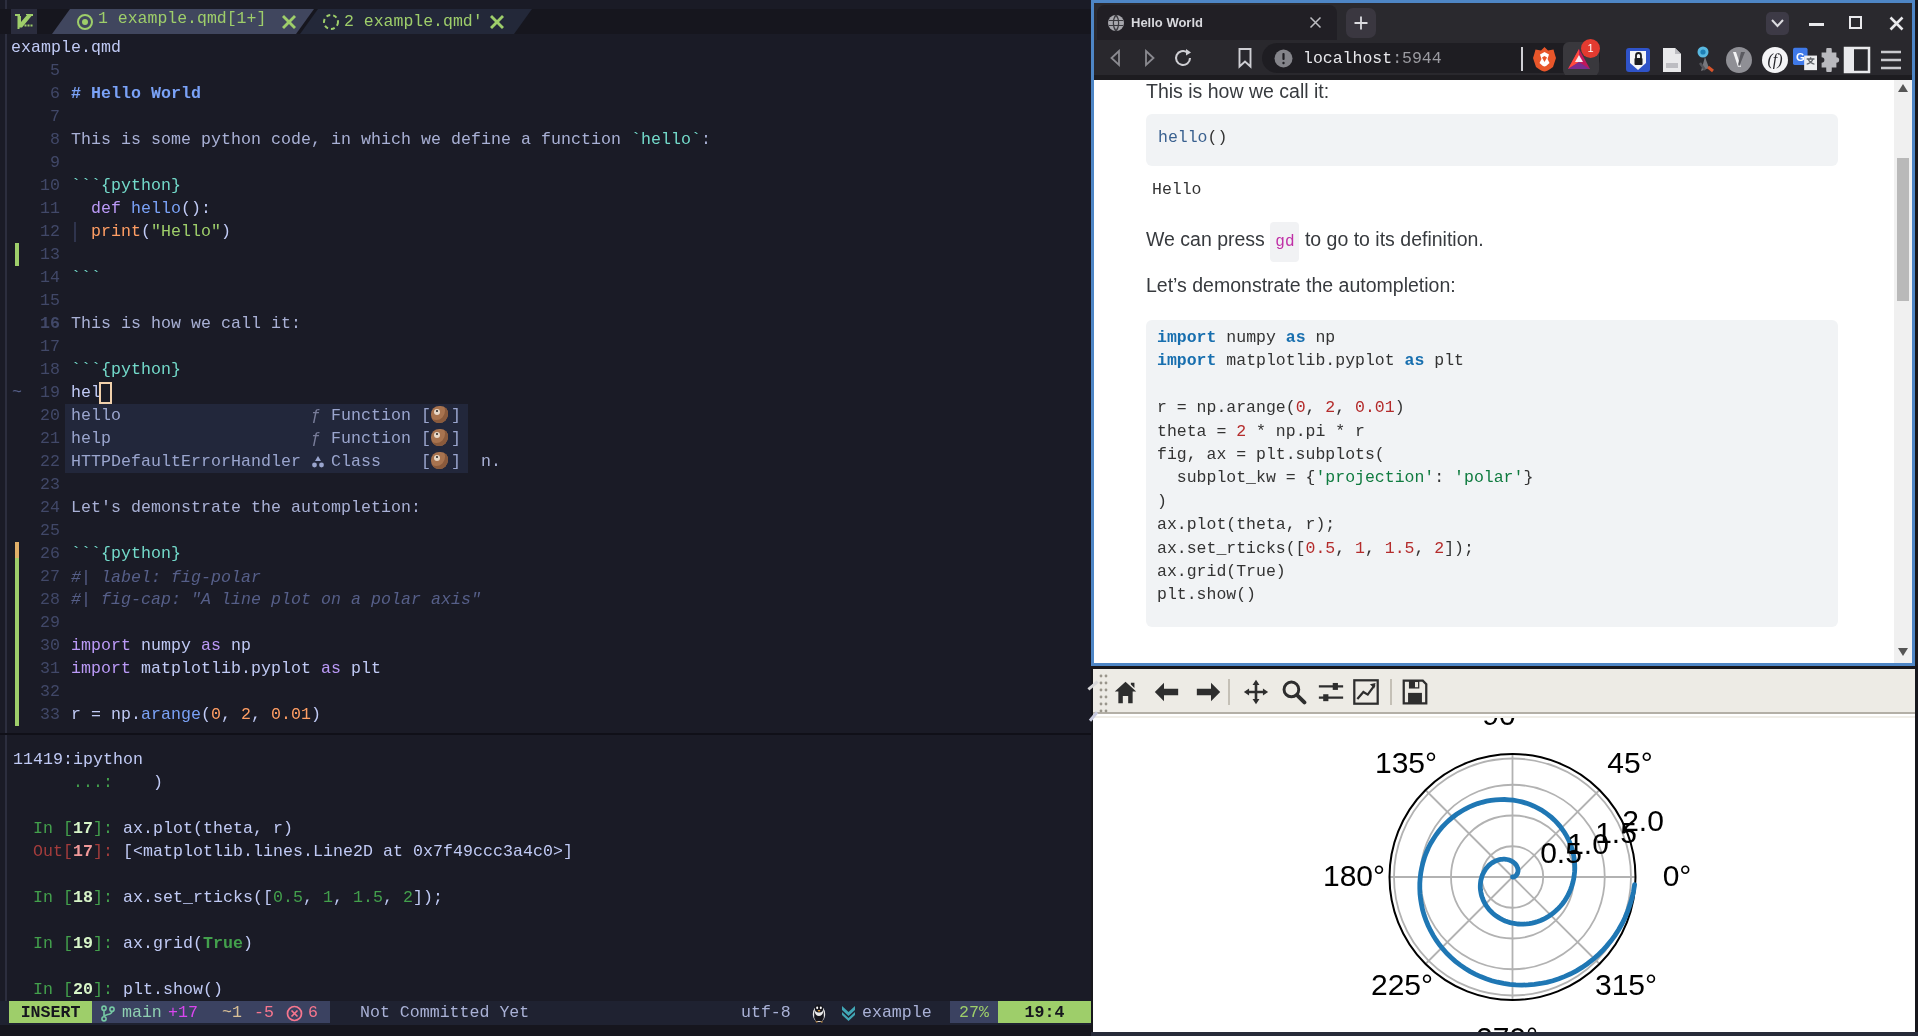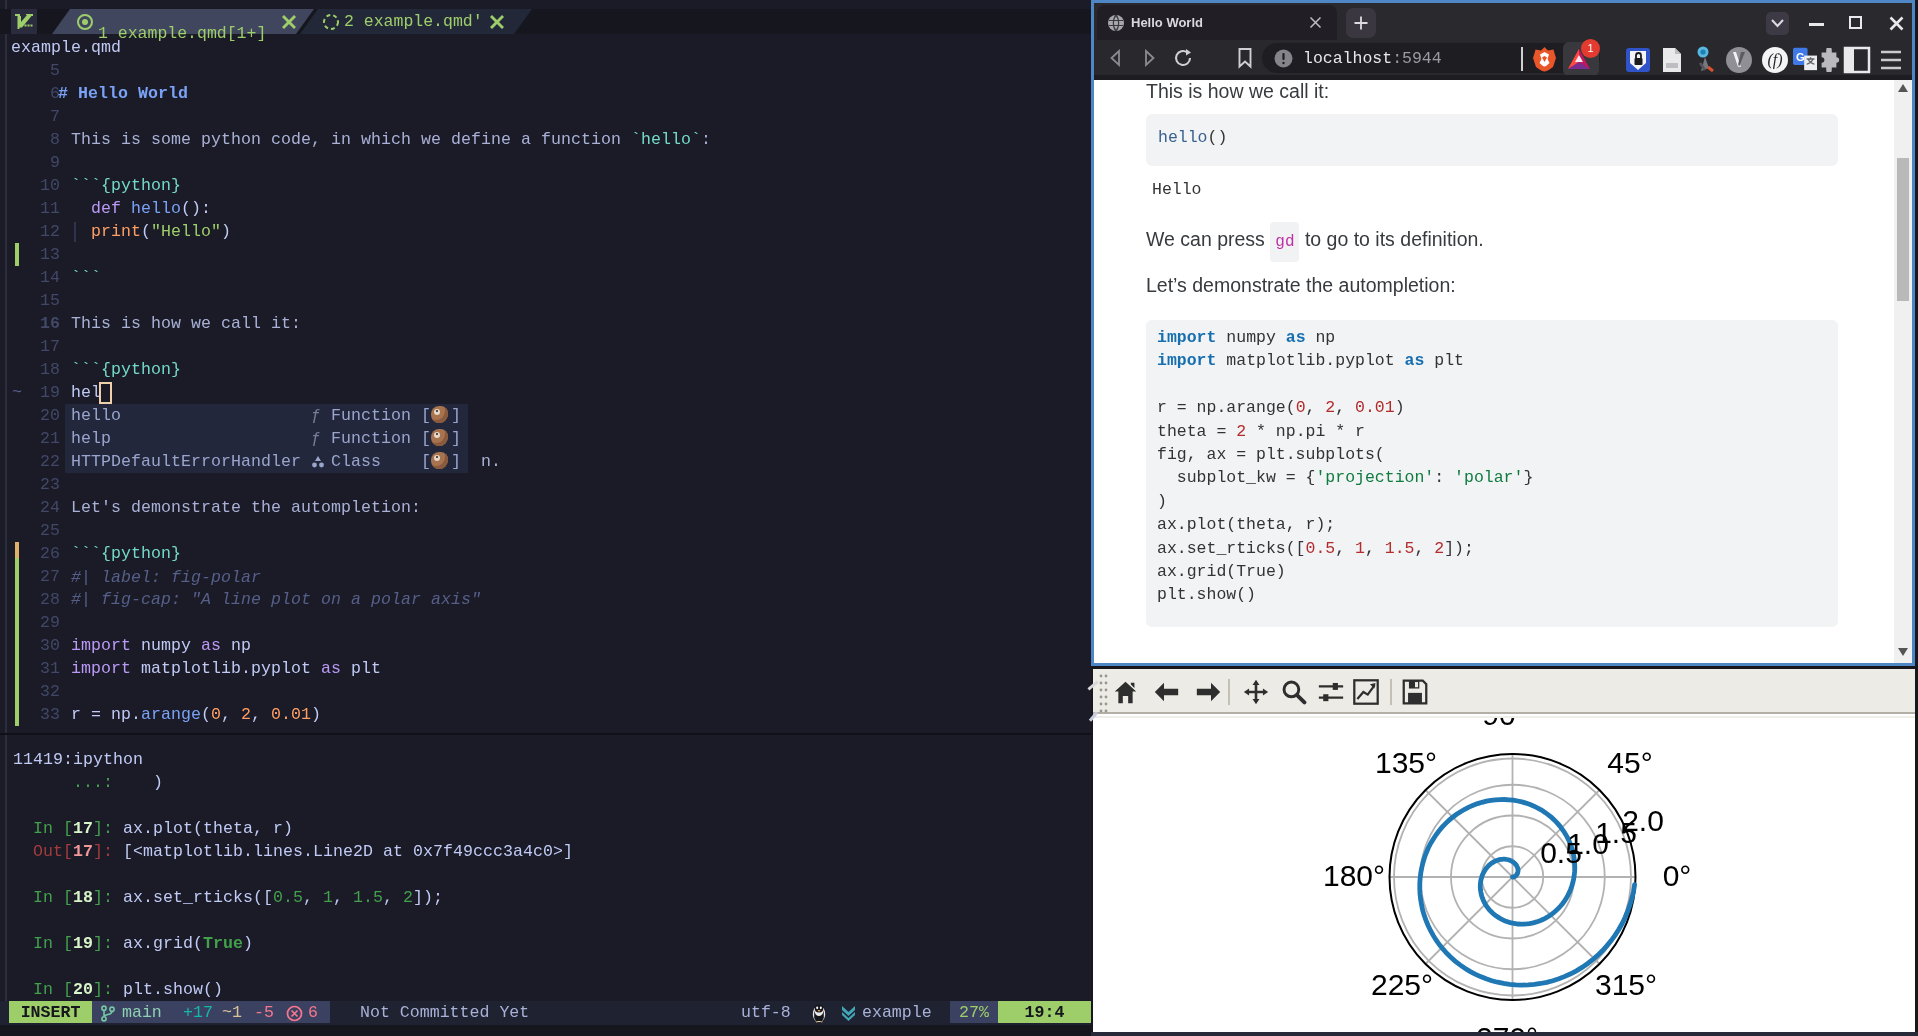--- a/index.html
+++ b/index.html
@@ -37,21 +37,21 @@
         <rect x="16.5" y="15.5" width="2" height="2" fill="#9ece6a"></rect>
         <rect x="19.5" y="15.5" width="2" height="2" fill="#9ece6a"></rect>
 </svg>
     </div>
 <div class="abs" style="left:52px;top:9px;width:262px;height:25px;background:#40465e;clip-path:polygon(18px 0,100% 0,calc(100% - 18px) 100%,0 100%);"></div>
 <div class="abs" style="left:300px;top:9px;width:232px;height:25px;background:#232839;clip-path:polygon(18px 0,100% 0,calc(100% - 18px) 100%,0 100%);"></div>
 <svg class="abs" style="left:76px;top:13px;" width="18" height="18" viewBox="0 0 18 18">
 <circle cx="9" cy="9" r="7" fill="none" stroke="#9ece6a" stroke-width="2"></circle>
       <circle cx="9" cy="9" r="3" fill="#9ece6a"></circle>
     </svg>
-<div class="tab" style="left:98px;top:21px;">1 example.qmd[1+]</div>
+<div class="tab" style="left:98px;top:6px;">1 example.qmd[1+]</div>
 <svg class="abs" style="left:281px;top:14px;" width="16" height="16" viewBox="0 0 16 16">
 <path d="M3 1 L8 6 L13 1 L15 3 L10 8 L15 13 L13 15 L8 10 L3 15 L1 13 L6 8 L1 3 Z" fill="#9ece6a"></path>
     </svg>
 <svg class="abs" style="left:322px;top:13px;" width="18" height="18" viewBox="0 0 18 18">
 <circle cx="9" cy="9" r="7" fill="none" stroke="#9ece6a" stroke-width="2" stroke-dasharray="4 3"></circle>
     </svg>
 <div class="tab" style="left:344px;top:9px;">2 example.qmd'</div>
 <svg class="abs" style="left:489px;top:14px;" width="16" height="16" viewBox="0 0 16 16">
 <path d="M3 1 L8 6 L13 1 L15 3 L10 8 L15 13 L13 15 L8 10 L3 15 L1 13 L6 8 L1 3 Z" fill="#9ece6a"></path>
     </svg>
@@ -89,21 +89,21 @@
 <div class="sign" style="top:542px;height:16px;background:#e0af68;"></div>
     <div class="sign" style="top:558px;height:7px;background:#9ece6a;"></div>
 <div class="sign" style="top:565px;background:#9ece6a;"></div>
 <div class="sign" style="top:588px;background:#9ece6a;"></div>
 <div class="sign" style="top:611px;background:#9ece6a;"></div>
 <div class="sign" style="top:634px;background:#9ece6a;"></div>
 <div class="sign" style="top:657px;background:#9ece6a;"></div>
 <div class="sign" style="top:680px;background:#9ece6a;"></div>
 <div class="sign" style="top:703px;background:#9ece6a;"></div>
 <div class="vl" style="top:381px;left:12px;color:#565f89;">~</div>
-<div class="vl" style="top:82px;left:58px;"><span class="c-head"># Hello World</span></div>
+<div class="vl" style="top:82px;left:71px;"><span class="c-head"># Hello World</span></div>
 <div class="vl" style="top:128px;left:71px;"><span class="c-txt">This is some python code, in which we define a function </span><span class="c-teal">`hello`</span><span class="c-txt">:</span></div>
 <div class="vl" style="top:174px;left:71px;"><span class="c-teal">```{python}</span></div>
 <div class="vl" style="top:197px;left:71px;margin-left:20px;"><span class="c-kw">def</span> <span class="c-fn">hello</span><span class="c-white">():</span></div>
 <div class="abs" style="left:74px;top:222px;width:2px;height:20px;background:#2f344d;"></div>
 <div class="vl" style="top:220px;left:91px;"><span class="c-orange">print</span><span class="c-white">(</span><span class="c-str">"Hello"</span><span class="c-white">)</span></div>
 <div class="vl" style="top:266px;left:71px;"><span class="c-teal">```</span></div>
 <div class="vl" style="top:312px;left:71px;"><span class="c-txt">This is how we call it:</span></div>
 <div class="vl" style="top:358px;left:71px;"><span class="c-teal">```{python}</span></div>
 <div class="vl" style="top:381px;left:71px;"><span class="c-white">hel</span></div>
 <div class="vl" style="top:450px;left:481px;"><span class="c-txt">n.</span></div>
@@ -135,21 +135,21 @@
 <div id="stl">
 <div class="seg" style="left:9px;width:83px;background:#9ece6a;color:#16161e;font-weight:bold;text-align:center;">INSERT</div>
 <div class="seg" style="left:92px;width:238px;background:#3b4261;"></div>
 <svg class="abs" style="left:100px;top:4px;" width="16" height="17" viewBox="0 0 16 17">
 <circle cx="4" cy="3.2" r="2.1" fill="none" stroke="#76c9a4" stroke-width="1.6"></circle>
 <circle cx="4" cy="13.8" r="2.1" fill="none" stroke="#76c9a4" stroke-width="1.6"></circle>
 <circle cx="12" cy="4.2" r="2.1" fill="none" stroke="#76c9a4" stroke-width="1.6"></circle>
 <path d="M4 5.4 L4 11.6 M12 6.4 C12 10,5.5 9,4.3 11.2" fill="none" stroke="#76c9a4" stroke-width="1.6"></path>
       </svg>
 <div class="seg" style="left:122px;color:#8fd0b2;">main</div>
-<div class="seg" style="left:183px;color:#14b8a6;">+17</div>
+<div class="seg" style="left:168px;color:#d946ef;">+17</div>
 <div class="seg" style="left:222px;color:#d9c097;">~1</div>
 <div class="seg" style="left:254px;color:#f7768e;">-5</div>
 <svg class="abs" style="left:286px;top:4px;" width="17" height="17" viewBox="0 0 17 17">
 <circle cx="8.5" cy="8.5" r="7" fill="none" stroke="#f7768e" stroke-width="1.7"></circle>
 <path d="M5.5 5.5 L11.5 11.5 M11.5 5.5 L5.5 11.5" stroke="#f7768e" stroke-width="1.7"></path>
       </svg>
 <div class="seg" style="left:308px;color:#f7768e;">6</div>
 <div class="seg" style="left:360px;color:#a9b1d6;">Not Committed Yet</div>
 <div class="seg" style="left:741px;color:#a9b1d6;">utf-8</div>
 <svg class="abs" style="left:810px;top:3px;" width="18" height="19" viewBox="0 0 18 19">

